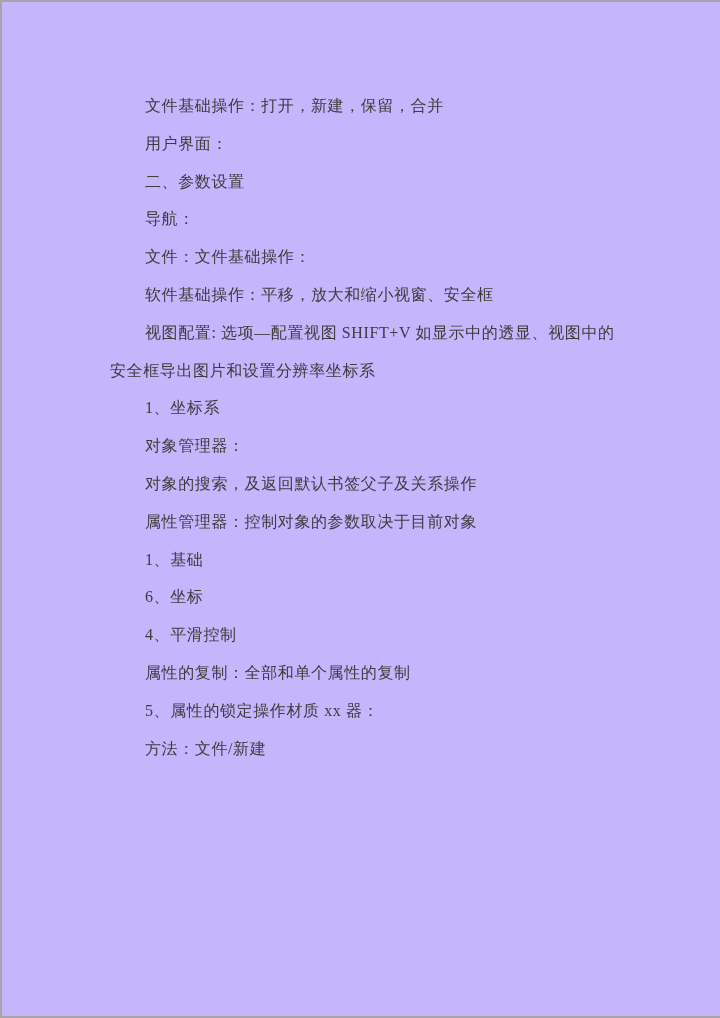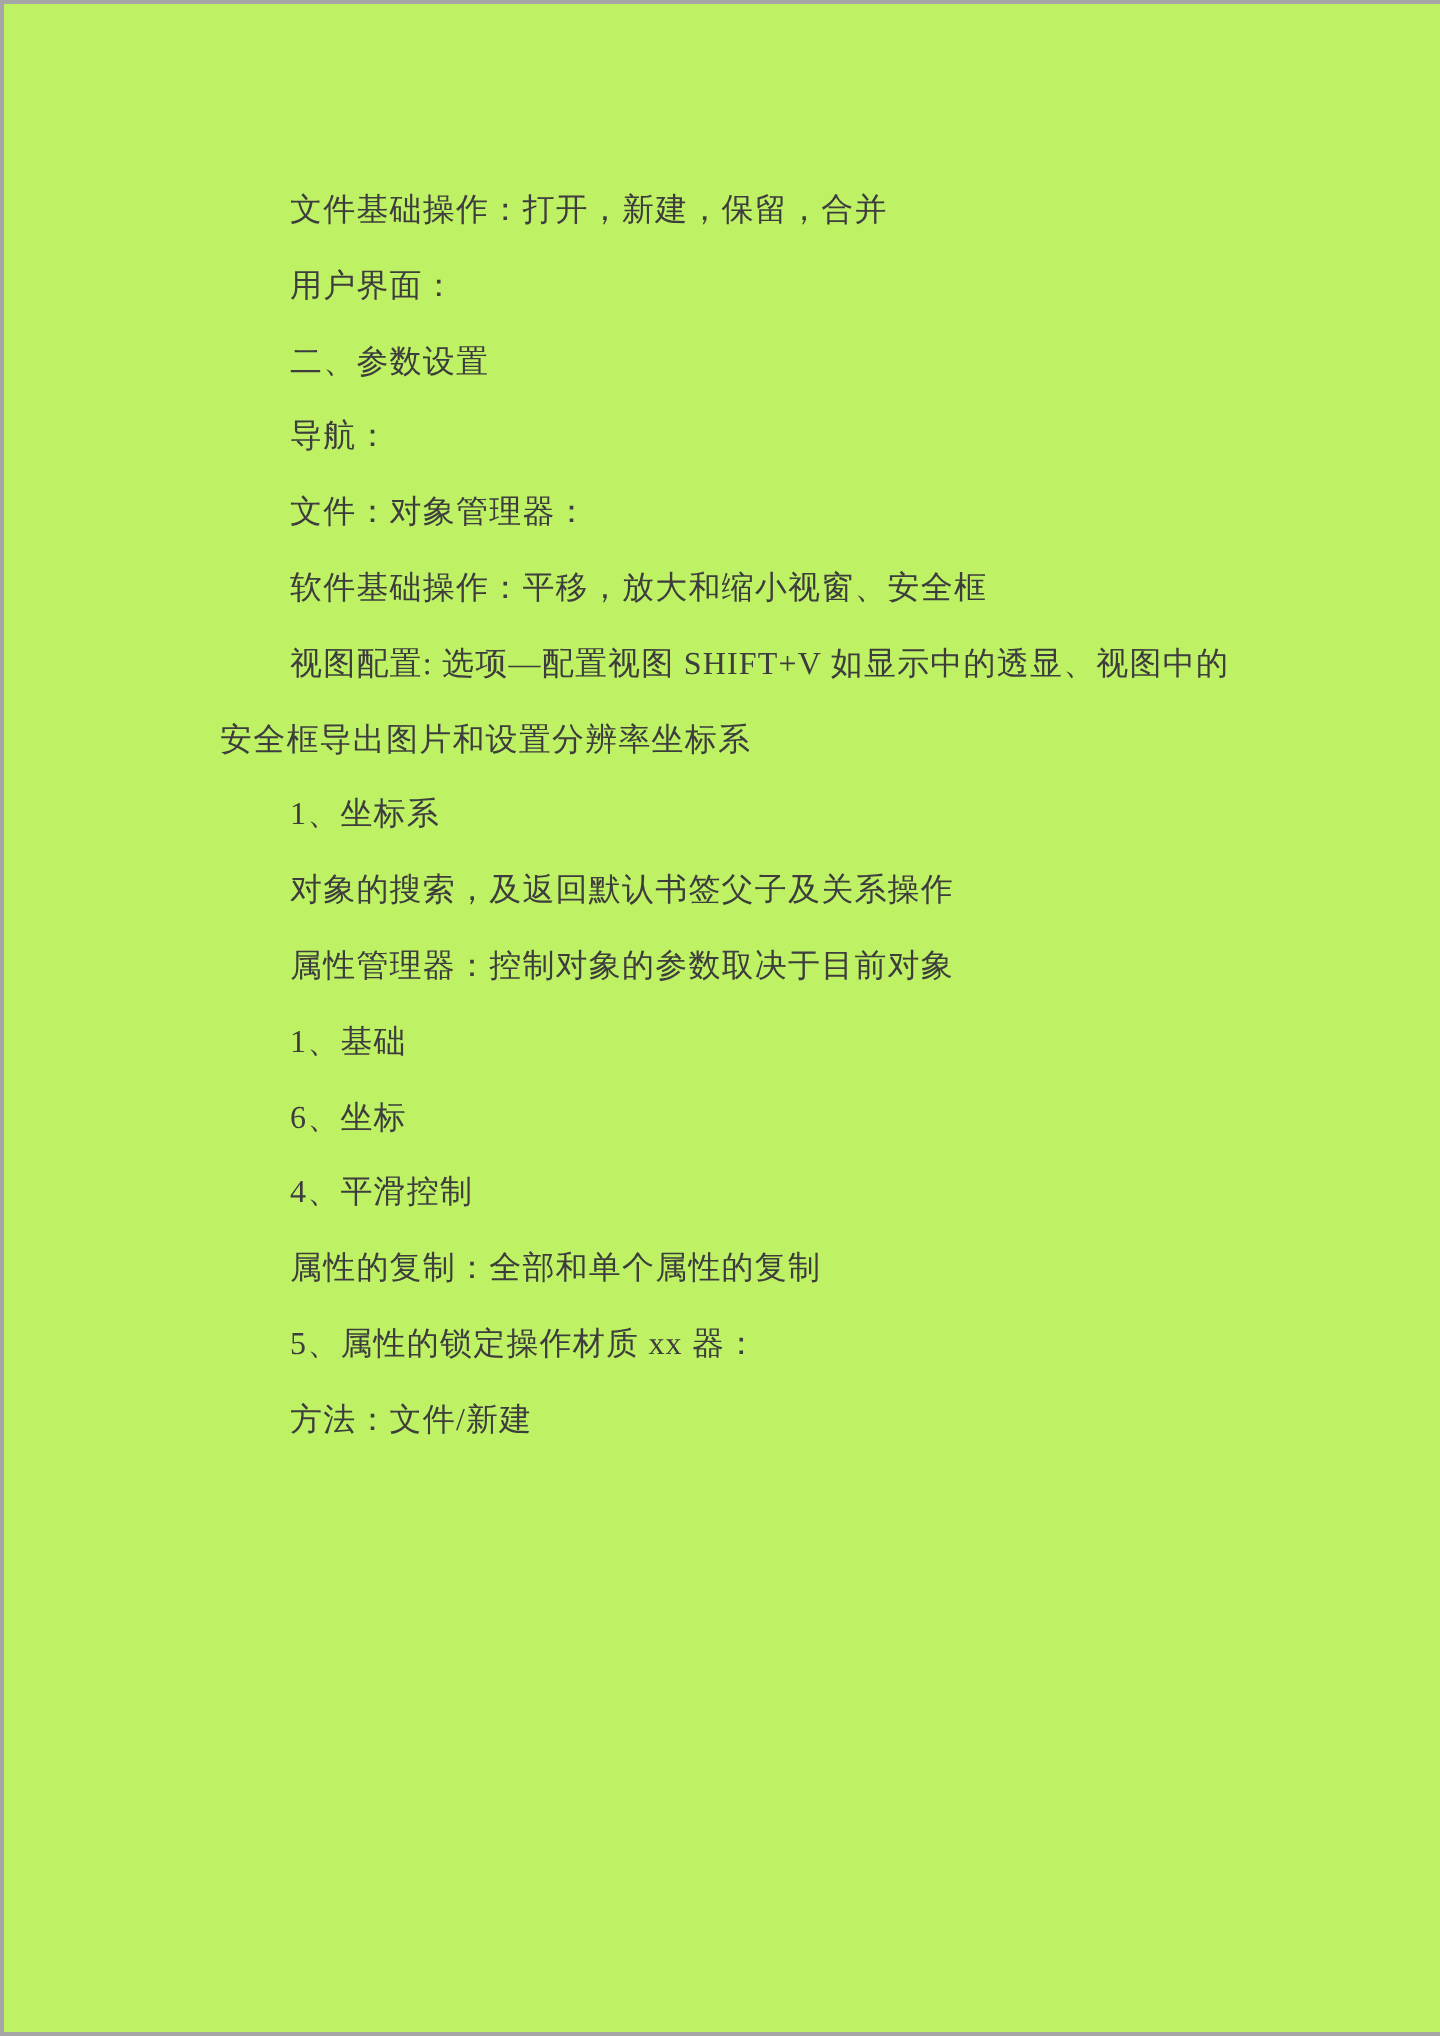--- a/index.html
+++ b/index.html
@@ -5,21 +5,21 @@
   html, body {
     margin: 0;
     padding: 0;
     background: #ffffff;
   }
   .page {
     position: relative;
     width: 720px;
     height: 1018px;
     box-sizing: border-box;
-    background: #bef264;
+    background: #c4b5fd;
     border-top: 2px solid #a6a6a6;
     border-left: 2px solid #a6a6a6;
     border-bottom: 2px solid #a6a6a6;
     font-family: "Liberation Serif", "DejaVu Serif", serif;
     overflow: hidden;
   }
   .content {
     position: absolute;
     left: 108px;
     top: 85px;
@@ -40,25 +40,26 @@
 </style>
 </head>
 <body>
 
 <div class="page">
   <div class="content">
     <p class="indent">文件基础操作：打开，新建，保留，合并</p>
     <p class="indent">用户界面：</p>
     <p class="indent">二、参数设置</p>
     <p class="indent">导航：</p>
-    <p class="indent">文件：对象管理器：</p>
+    <p class="indent">文件：文件基础操作：</p>
     <p class="indent">软件基础操作：平移，放大和缩小视窗、安全框</p>
     <p class="indent">视图配置: 选项—配置视图 SHIFT+V 如显示中的透显、视图中的</p>
     <p>安全框导出图片和设置分辨率坐标系</p>
     <p class="indent">1、坐标系</p>
+    <p class="indent">对象管理器：</p>
     <p class="indent">对象的搜索，及返回默认书签父子及关系操作</p>
     <p class="indent">属性管理器：控制对象的参数取决于目前对象</p>
     <p class="indent">1、基础</p>
     <p class="indent">6、坐标</p>
     <p class="indent">4、平滑控制</p>
     <p class="indent">属性的复制：全部和单个属性的复制</p>
     <p class="indent">5、属性的锁定操作材质 xx 器：</p>
     <p class="indent">方法：文件/新建</p>
   </div>
 </div>

